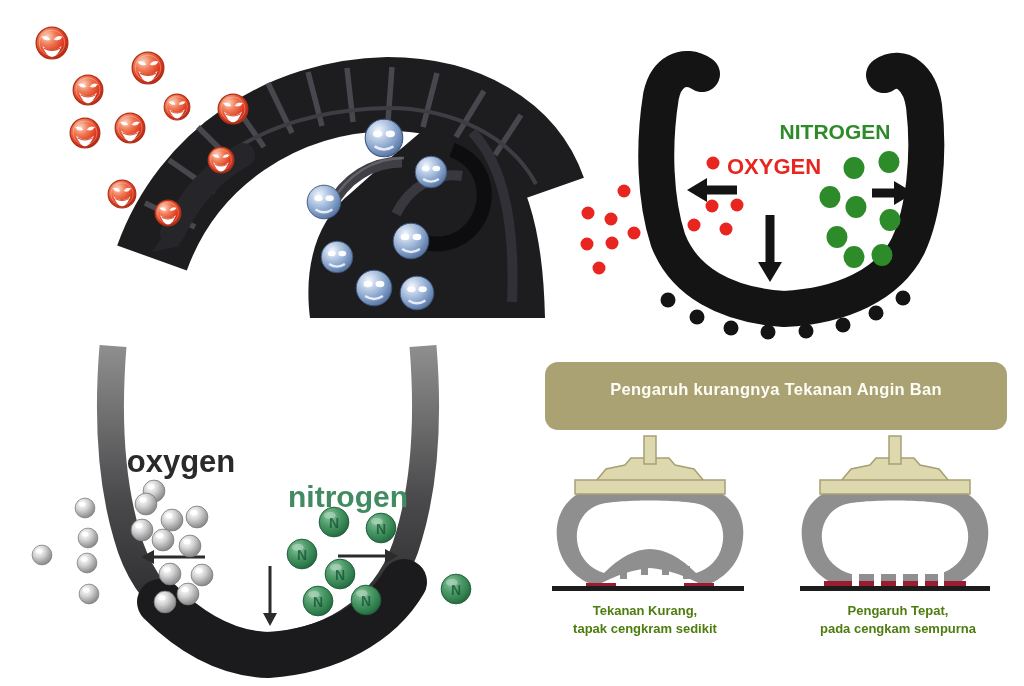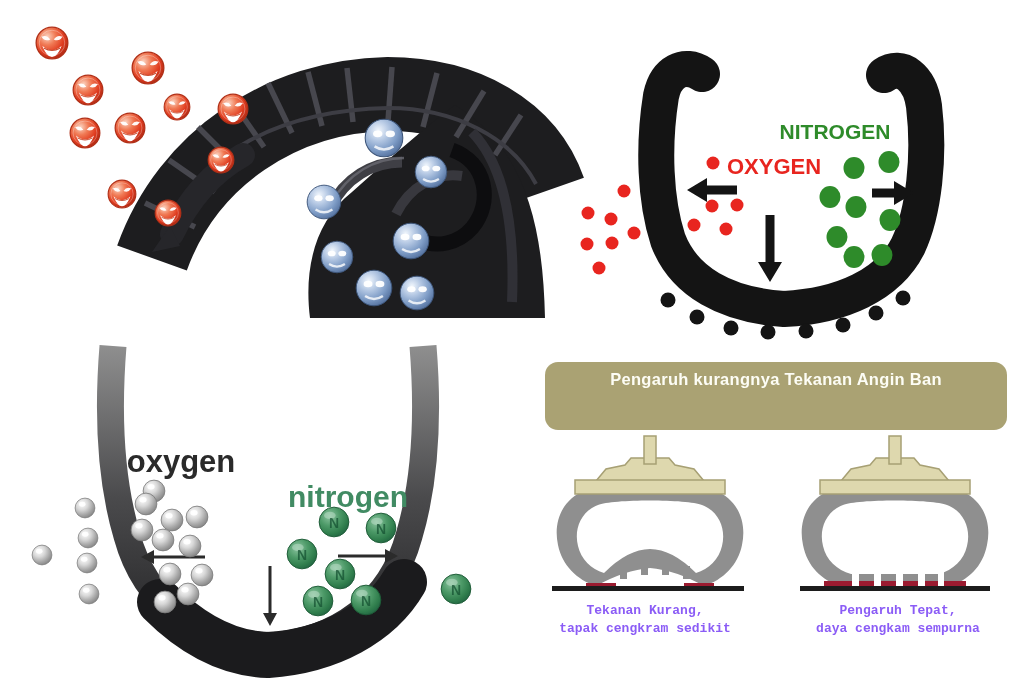--- a/index.html
+++ b/index.html
@@ -6,23 +6,23 @@
   body{font-family:"Liberation Sans",sans-serif;}
   .canvas{position:relative;width:1024px;height:686px;background:#ffffff;overflow:hidden;}
   .canvas svg{position:absolute;left:0;top:0;}
   svg text{font-family:"Liberation Sans",sans-serif;}
   .label-oxygen-caps{font-weight:bold;font-size:22px;fill:#e8251f;}
   .label-nitrogen-caps{font-weight:bold;font-size:21px;fill:#2e8b2a;}
   .label-oxygen-lc{font-weight:bold;font-size:31px;fill:#2a2a2a;}
   .label-nitrogen-lc{font-weight:bold;font-size:30px;fill:#418b63;}
   .banner{position:absolute;left:545px;top:362px;width:462px;height:68px;background:#aaa273;
           border-radius:13px;color:#fdfdf5;font-weight:bold;font-size:16.5px;line-height:1.6;
-          text-align:center;box-sizing:border-box;padding-top:4px;letter-spacing:0.3px;}
-  .caption{position:absolute;width:200px;text-align:center;color:#8b5cf6;font-weight:bold;
-           font-size:13px;line-height:1.35;font-family:Liberation Mono, monospace;}
+          text-align:center;box-sizing:border-box;padding-top:14px;letter-spacing:0.3px;}
+  .caption{position:absolute;width:200px;text-align:center;color:#4d7c0f;font-weight:bold;
+           font-size:13px;line-height:1.35;}
   .caption-left{left:545px;top:602px;}
   .caption-right{left:798px;top:602px;}
 </style>
 </head>
 <body>
 
 <div class="canvas">
 
 <svg width="1024" height="686" viewBox="0 0 1024 686">
   <defs>
@@ -264,16 +264,16 @@
   <div>Pengaruh kurangnya Tekanan Angin Ban</div>
 </div>
 
 <div class="caption caption-left">
   <div>Tekanan Kurang,</div>
   <div>tapak cengkram sedikit</div>
 </div>
 
 <div class="caption caption-right">
   <div>Pengaruh Tepat,</div>
-  <div>daya cengkam sempurna</div>
+  <div>pada cengkam sempurna</div>
 </div>
 
 </div>
 
 </body></html>

